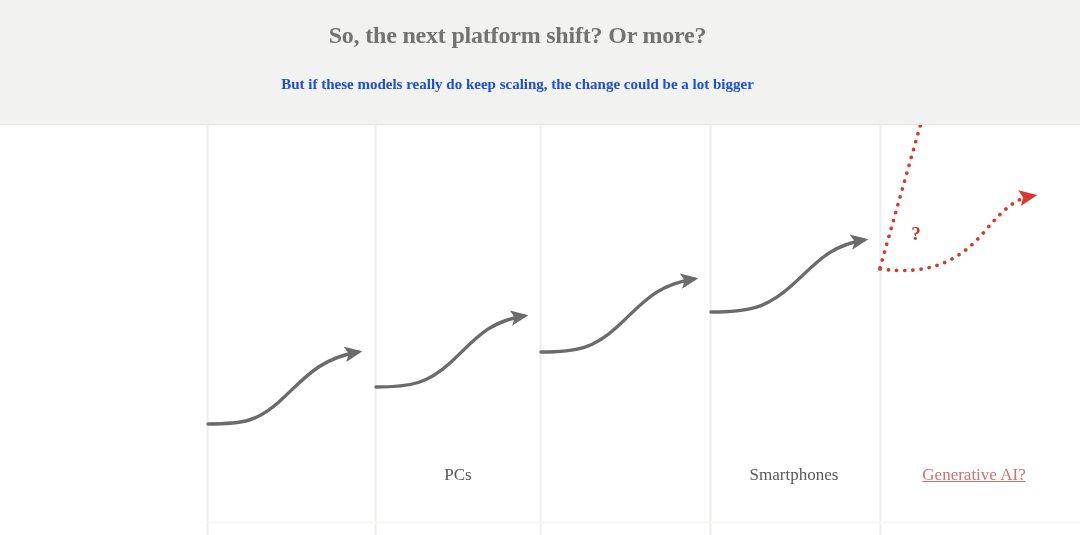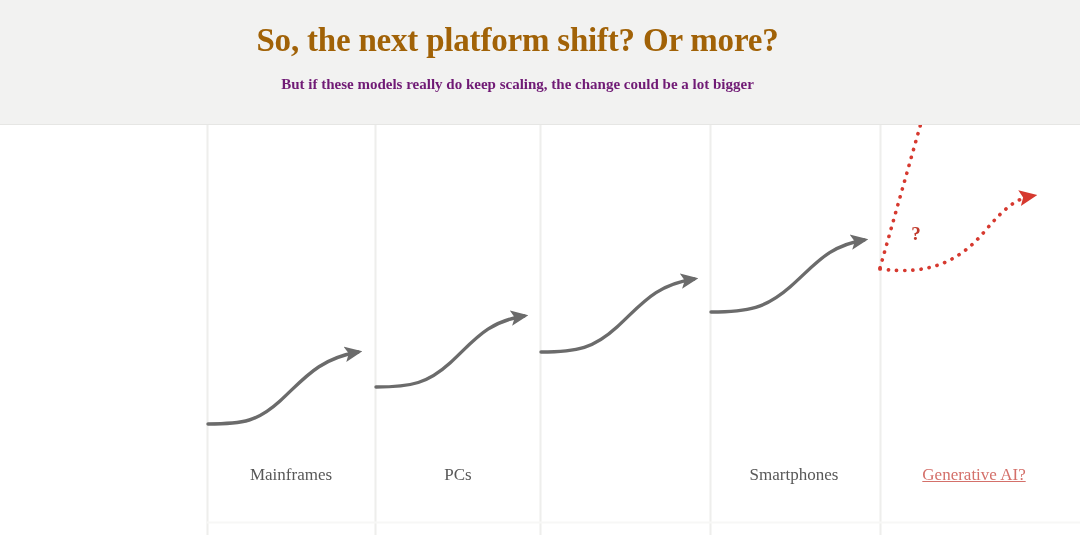--- a/index.html
+++ b/index.html
@@ -25,35 +25,35 @@
     background: #f2f2f1;
     border-bottom: 1px solid #e6e6e4;
     box-sizing: border-box;
   }
   #slide-title {
     position: absolute;
     left: 0; top: 22px;
     width: 1035px;
     text-align: center;
     font-family: "Liberation Serif", "DejaVu Serif", serif;
-    font-size: 33px;
+    font-size: 24px;
     font-weight: 700;
-    color: #a16207;
+    color: #737373;
     letter-spacing: -0.2px;
     white-space: nowrap;
   }
   #slide-subtitle {
     position: absolute;
     left: 0; top: 76px;
     width: 1035px;
     text-align: center;
     font-family: "Liberation Serif", "DejaVu Serif", serif;
     font-size: 15px;
     font-weight: 700;
-    color: #701a75;
+    color: #1d4ed8;
     white-space: nowrap;
   }
 
   
   #chart-body {
     position: absolute;
     left: 0; top: 125px;
     width: 1080px;
     height: 410px;
     background: #ffffff;
@@ -118,21 +118,20 @@
 
       <path d="M 711 187 C 749 187, 766 183, 790 162 C 816 139, 828 121, 864 115" fill="none" stroke="#6b6b6b" stroke-width="3.4" stroke-linecap="round" marker-end="url(#arrow-gray)"></path>
 
       <path d="M 880 143 L 951 -108" fill="none" stroke="#d6392f" stroke-width="3.6" stroke-linecap="round" stroke-dasharray="0.2 8" marker-end="url(#arrow-red)"></path>
 
       <path d="M 880 144 C 928 150, 958 138, 985 106 C 1002 86, 1014 74, 1032 71" fill="none" stroke="#d6392f" stroke-width="3.6" stroke-linecap="round" stroke-dasharray="0.2 8" marker-end="url(#arrow-red)"></path>
 
       <text id="question-mark-annotation" x="916" y="115" text-anchor="middle" font-family="Liberation Serif, DejaVu Serif, serif" font-size="19" font-weight="700" fill="#c0392b">?</text>
     </svg>
 
-    <div class="col-label" style="left:191px; width:200px;">Mainframes</div>
 
     <div class="col-label" style="left:358px; width:200px;text-align:center;">PCs</div>
 
 
     <div class="col-label" style="left:694px; width:200px;">Smartphones</div>
 
     <div class="col-label accent" style="left:874px; width:200px;text-decoration:underline;">Generative AI?</div>
 
   </div>
 </div>

